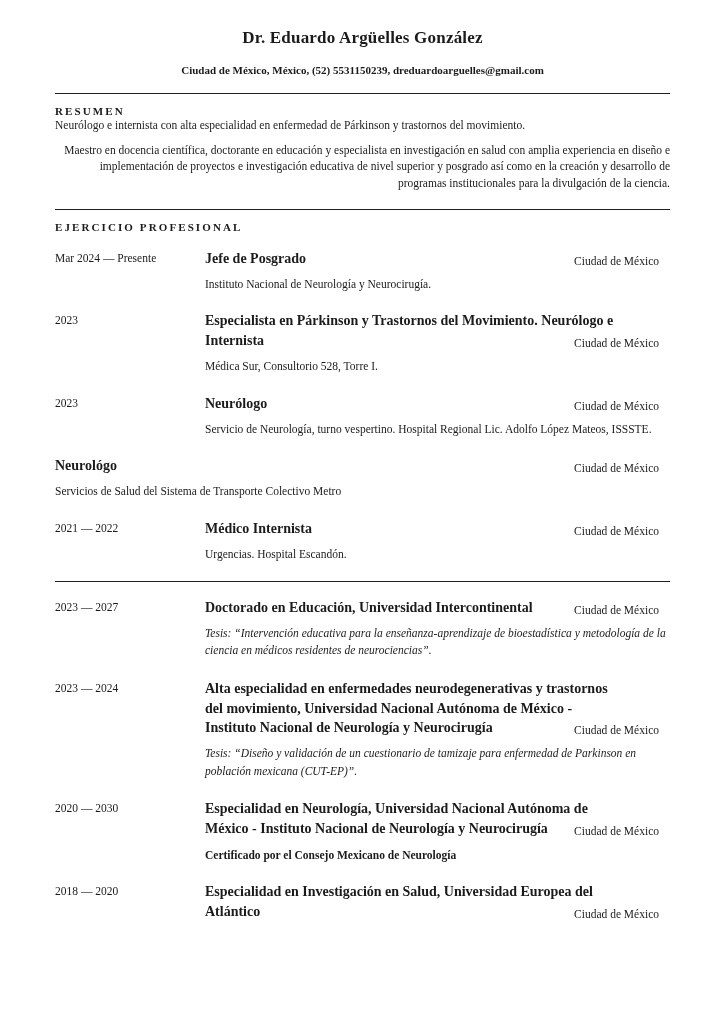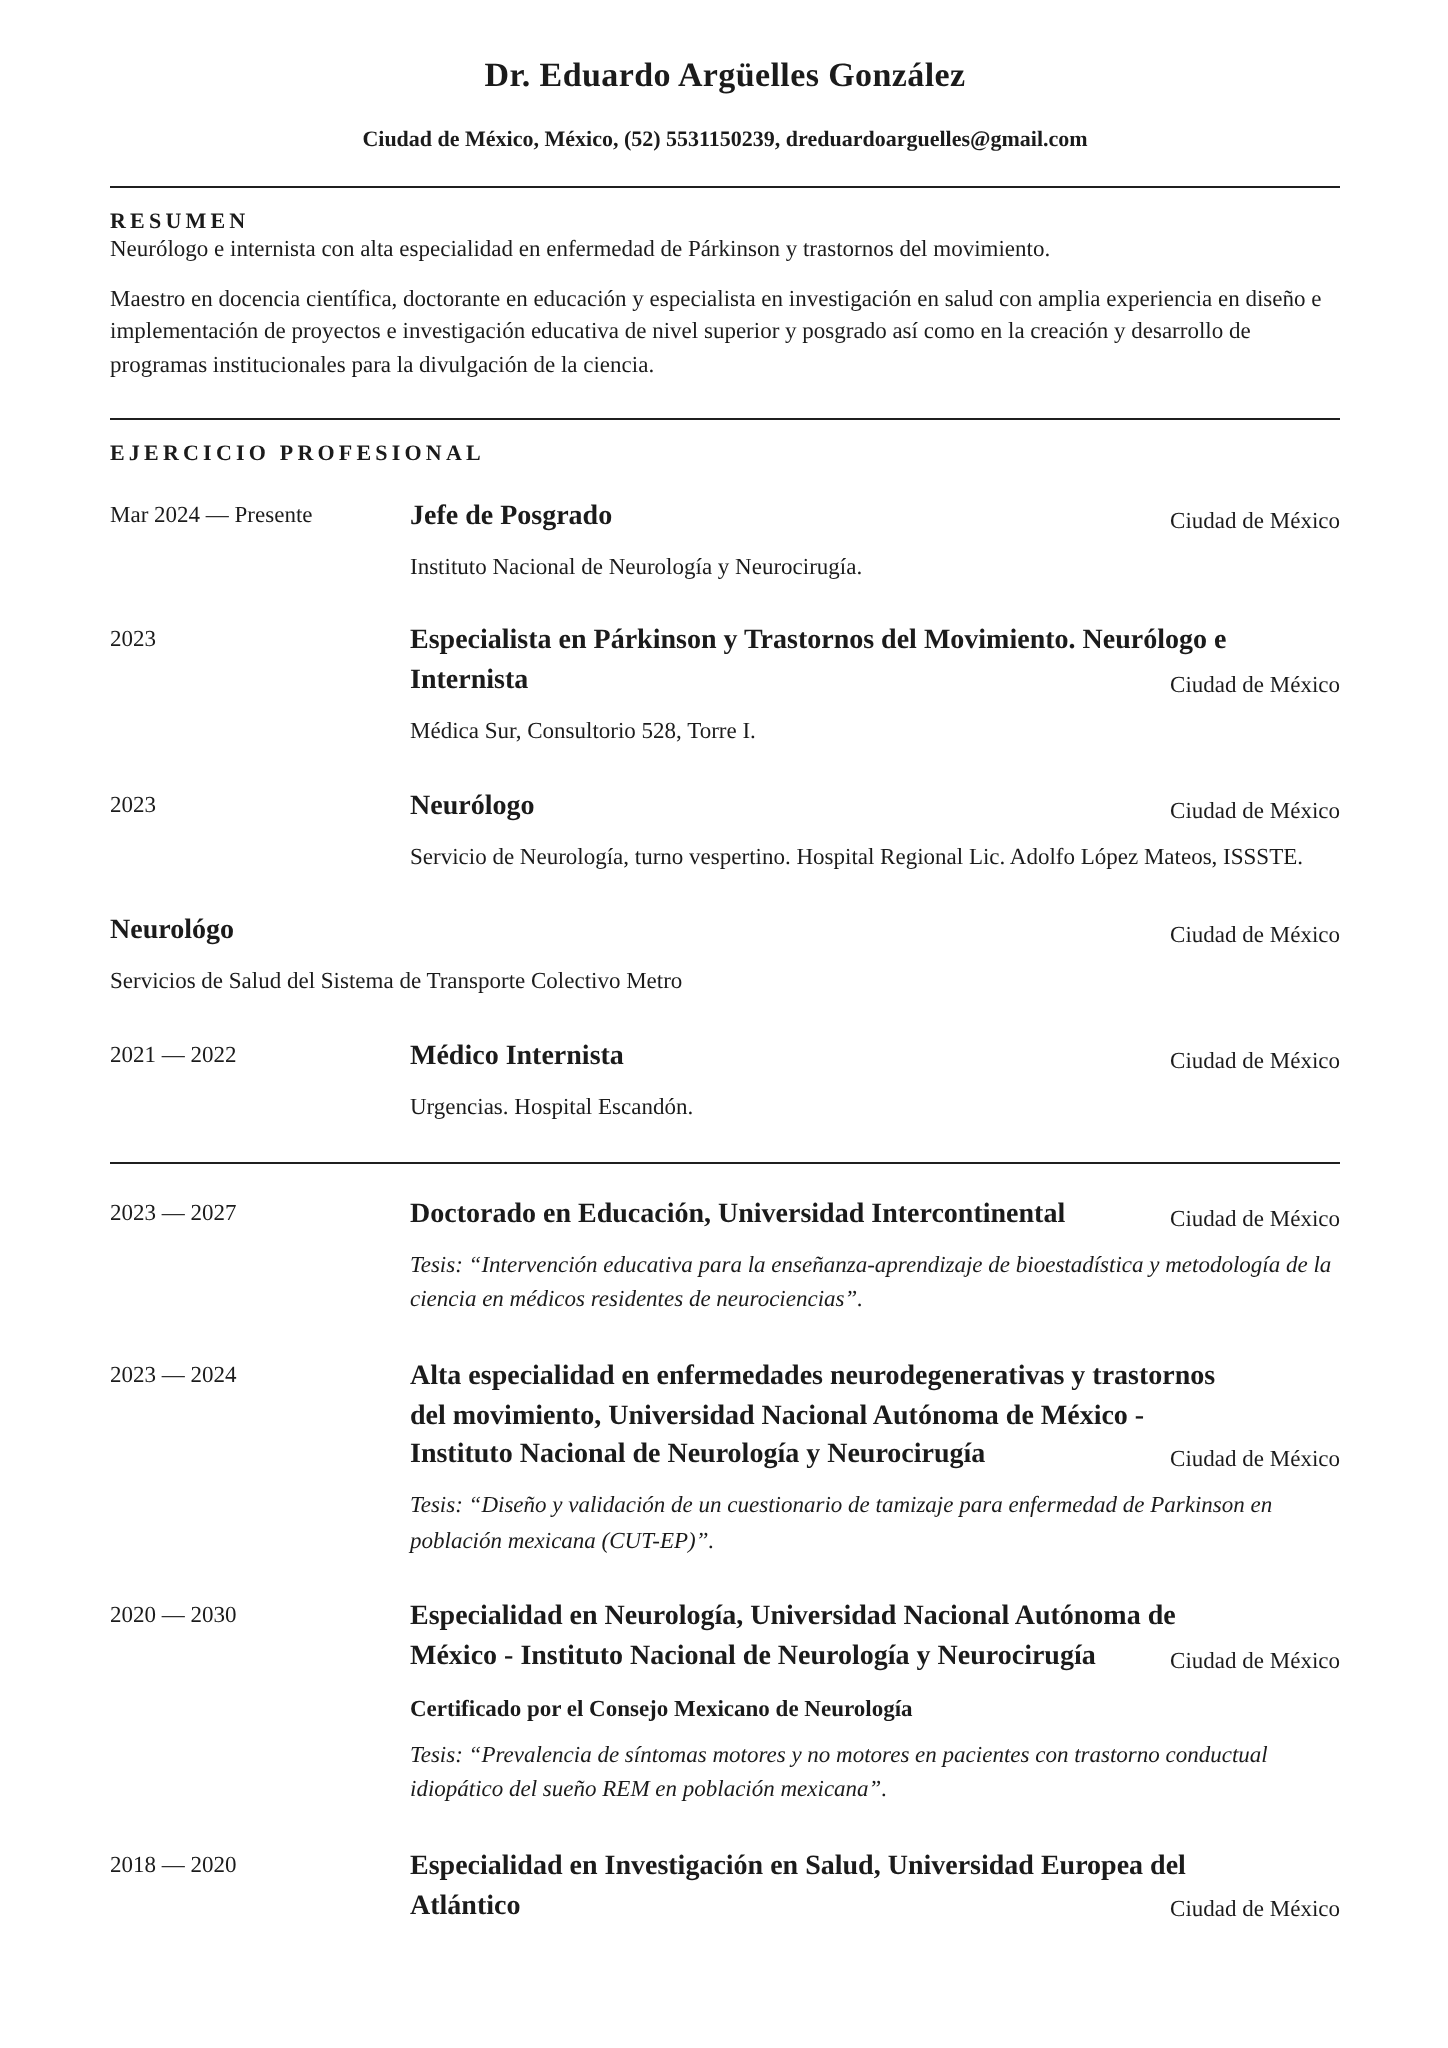--- a/index.html
+++ b/index.html
@@ -46,21 +46,21 @@
     font-weight: 600;
     letter-spacing: 2.1px;
     padding-top: 1px;
     white-space: nowrap;
   }
   .content { flex: 1; }
   .summary-paragraph {
     font-size: 11.5px;
     line-height: 1.45;
   }
-  .summary-paragraph + .summary-paragraph { margin-top: 8px; }
+  .summary-paragraph + .summary-paragraph { margin-top: 8px; text-align: right; }
   
   .entries { margin-top: 16px; }
   .entry {
     display: flex;
     margin-bottom: 19px;
   }
   .dates {
     width: 150px;
     flex-shrink: 0;
     font-size: 11.5px;
@@ -70,21 +70,21 @@
   .econtent { flex: 1; position: relative; }
   .title-row { position: relative; }
   .etitle {
     max-width: 420px;
     font-size: 14px;
     font-weight: 600;
     line-height: 1.42;
   }
   .elocation {
     position: absolute;
-    right: 0;
+    right: 11px;
     bottom: 2px;
     font-size: 11.5px;
     white-space: nowrap;
   }
   .eline {
     font-size: 11.5px;
     line-height: 1.45;
     margin-top: 7px;
   }
   .eline.bold { font-weight: 700; margin-top: 8px; }
@@ -191,21 +191,20 @@
             </div>
           </div>
           <div class="entry">
             <div class="dates">2020 — 2030</div>
             <div class="econtent">
               <div class="title-row">
                 <div class="etitle">Especialidad en Neurología, Universidad Nacional Autónoma de México - Instituto Nacional de Neurología y Neurocirugía</div>
                 <div class="elocation">Ciudad de México</div>
               </div>
               <div class="eline bold">Certificado por el Consejo Mexicano de Neurología</div>
-              <div class="eline italic">Tesis: “Prevalencia de síntomas motores y no motores en pacientes con trastorno conductual idiopático del sueño REM en población mexicana”.</div>
             </div>
           </div>
           <div class="entry">
             <div class="dates">2018 — 2020</div>
             <div class="econtent">
               <div class="title-row">
                 <div class="etitle">Especialidad en Investigación en Salud, Universidad Europea del Atlántico</div>
                 <div class="elocation">Ciudad de México</div>
               </div>
             </div>

